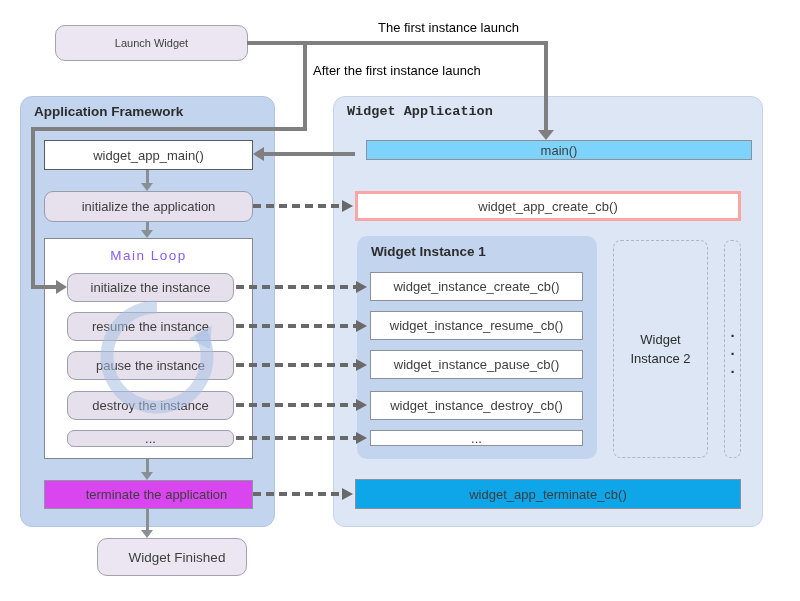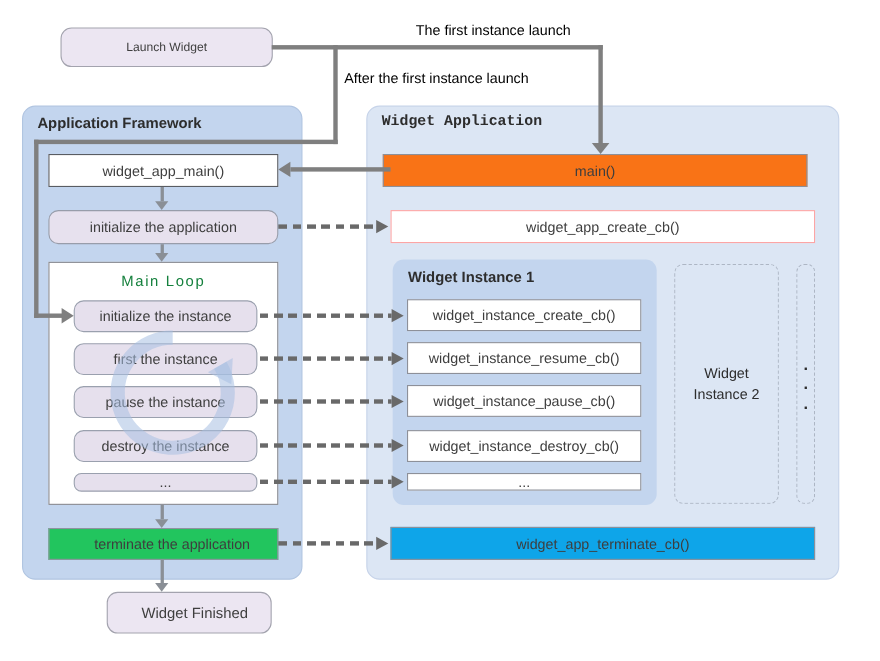--- a/index.html
+++ b/index.html
@@ -15,21 +15,21 @@
     position: absolute; display: flex; align-items: center; justify-content: center;
     font-size: 13px; color: #3e3e3e; text-align: center; white-space: nowrap;
   }
   .label { position: absolute; font-size: 13px; color: #000000; white-space: nowrap; }
   .solid { position: absolute; background: #7f7f7f; }
   .thin  { position: absolute; background: #8a8f96; }
   .dash  { position: absolute; height: 4px;
            background: repeating-linear-gradient(90deg, #696969 0 8px, transparent 8px 13px); }
   .tri   { position: absolute; width: 0; height: 0; }
   .loop-title { position: absolute; width: 100%; top: 9px; text-align: center;
-                font-size: 13.5px; color: #15803d; letter-spacing: 1.5px; }
+                font-size: 13.5px; color: #8b5cf6; letter-spacing: 1.5px; }
   .inst2 { display: flex; flex-direction: column; align-items: center; justify-content: center;
            font-weight: normal; font-size: 13px; color: #2d2d2d; line-height: 1.5; }
   .dotcol { display: flex; flex-direction: column; align-items: center; justify-content: center;
             gap: 13px; font-weight: bold; font-size: 15px; color: #2f2f2f; }
   .dotcol span { line-height: 5px; height: 5px; }
 </style>
 </head>
 <body>
 
 <div class="canvas">
@@ -55,39 +55,39 @@
   </div>
 
   <div class="label" style="left:378px;top:20px;">The first instance launch</div>
   <div class="label" style="left:313px;top:63px;">After the first instance launch</div>
 
   <div class="node" style="left:44px;top:140px;width:209px;height:30px;background:#ffffff;border:1px solid #595c62;">widget_app_main()</div>
 
   <div class="node" style="left:44px;top:191px;width:209px;height:31px;background:#e7e1ee;border:1.5px solid #989daa;border-radius:9px;">initialize the application</div>
 
   <div class="node" style="left:67px;top:273px;width:167px;height:29px;background:#e6e0ed;border:1.5px solid #9aa0ae;border-radius:9px;">initialize the instance</div>
-  <div class="node" style="left:67px;top:312px;width:167px;height:29px;background:#e6e0ed;border:1.5px solid #9aa0ae;border-radius:9px;">first the instance</div>
+  <div class="node" style="left:67px;top:312px;width:167px;height:29px;background:#e6e0ed;border:1.5px solid #9aa0ae;border-radius:9px;">resume the instance</div>
   <div class="node" style="left:67px;top:351px;width:167px;height:29px;background:#e6e0ed;border:1.5px solid #9aa0ae;border-radius:9px;">pause the instance</div>
   <div class="node" style="left:67px;top:391px;width:167px;height:29px;background:#e6e0ed;border:1.5px solid #9aa0ae;border-radius:9px;">destroy the instance</div>
   <div class="node" style="left:67px;top:430px;width:167px;height:17px;background:#e6e0ed;border:1.5px solid #9aa0ae;border-radius:7px;">...</div>
 
   <svg class="abs" style="left:92px;top:292px;pointer-events:none;" width="130" height="130" viewBox="0 0 130 130">
     <path d="M 65 15 A 50 50 0 1 0 108.3 40" fill="none" stroke="#a7c0e2" stroke-opacity="0.55" stroke-width="13"></path>
     <polygon points="97,46.5 119.6,33.5 118.3,57.3" fill="#a7c0e2" fill-opacity="0.55"></polygon>
   </svg>
 
-  <div class="node" style="left:44px;top:480px;width:209px;height:29px;background:#22c55e;border:1px solid #8f93a0;padding-left:16px;">terminate the application</div>
+  <div class="node" style="left:44px;top:480px;width:209px;height:29px;background:#d946ef;border:1px solid #8f93a0;padding-left:16px;">terminate the application</div>
 
   <div class="node" style="left:97px;top:538px;width:150px;height:38px;background:#ece6f2;border:1.5px solid #a3a3ae;border-radius:10px;font-size:13.5px;padding-left:10px;">
     <span>Widget Finished</span>
   </div>
 
-  <div class="node" style="left:348px;top:140px;width:386px;height:30px;background:#f97316;border:1px solid #8d9099;">main()</div>
+  <div class="node" style="left:366px;top:140px;width:386px;height:20px;background:#7dd3fc;border:1px solid #8d9099;">main()</div>
 
-  <div class="node" style="left:355px;top:191px;width:386px;height:30px;background:#ffffff;border:1px solid #fca5a5;">widget_app_create_cb()</div>
+  <div class="node" style="left:355px;top:191px;width:386px;height:30px;background:#ffffff;border:3px solid #fca5a5;">widget_app_create_cb()</div>
 
   <div class="node" style="left:370px;top:272px;width:213px;height:29px;background:#ffffff;border:1px solid #8d9099;">widget_instance_create_cb()</div>
   <div class="node" style="left:370px;top:311px;width:213px;height:29px;background:#ffffff;border:1px solid #8d9099;">widget_instance_resume_cb()</div>
   <div class="node" style="left:370px;top:350px;width:213px;height:29px;background:#ffffff;border:1px solid #8d9099;">widget_instance_pause_cb()</div>
   <div class="node" style="left:370px;top:391px;width:213px;height:29px;background:#ffffff;border:1px solid #8d9099;">widget_instance_destroy_cb()</div>
   <div class="node" style="left:370px;top:430px;width:213px;height:16px;background:#ffffff;border:1px solid #8d9099;">...</div>
 
   <div class="abs inst2" style="left:613px;top:240px;width:95px;height:218px;border:1.5px dashed #adb6c4;border-radius:8px;">
     <span>Widget</span>
     <span>Instance 2</span>

